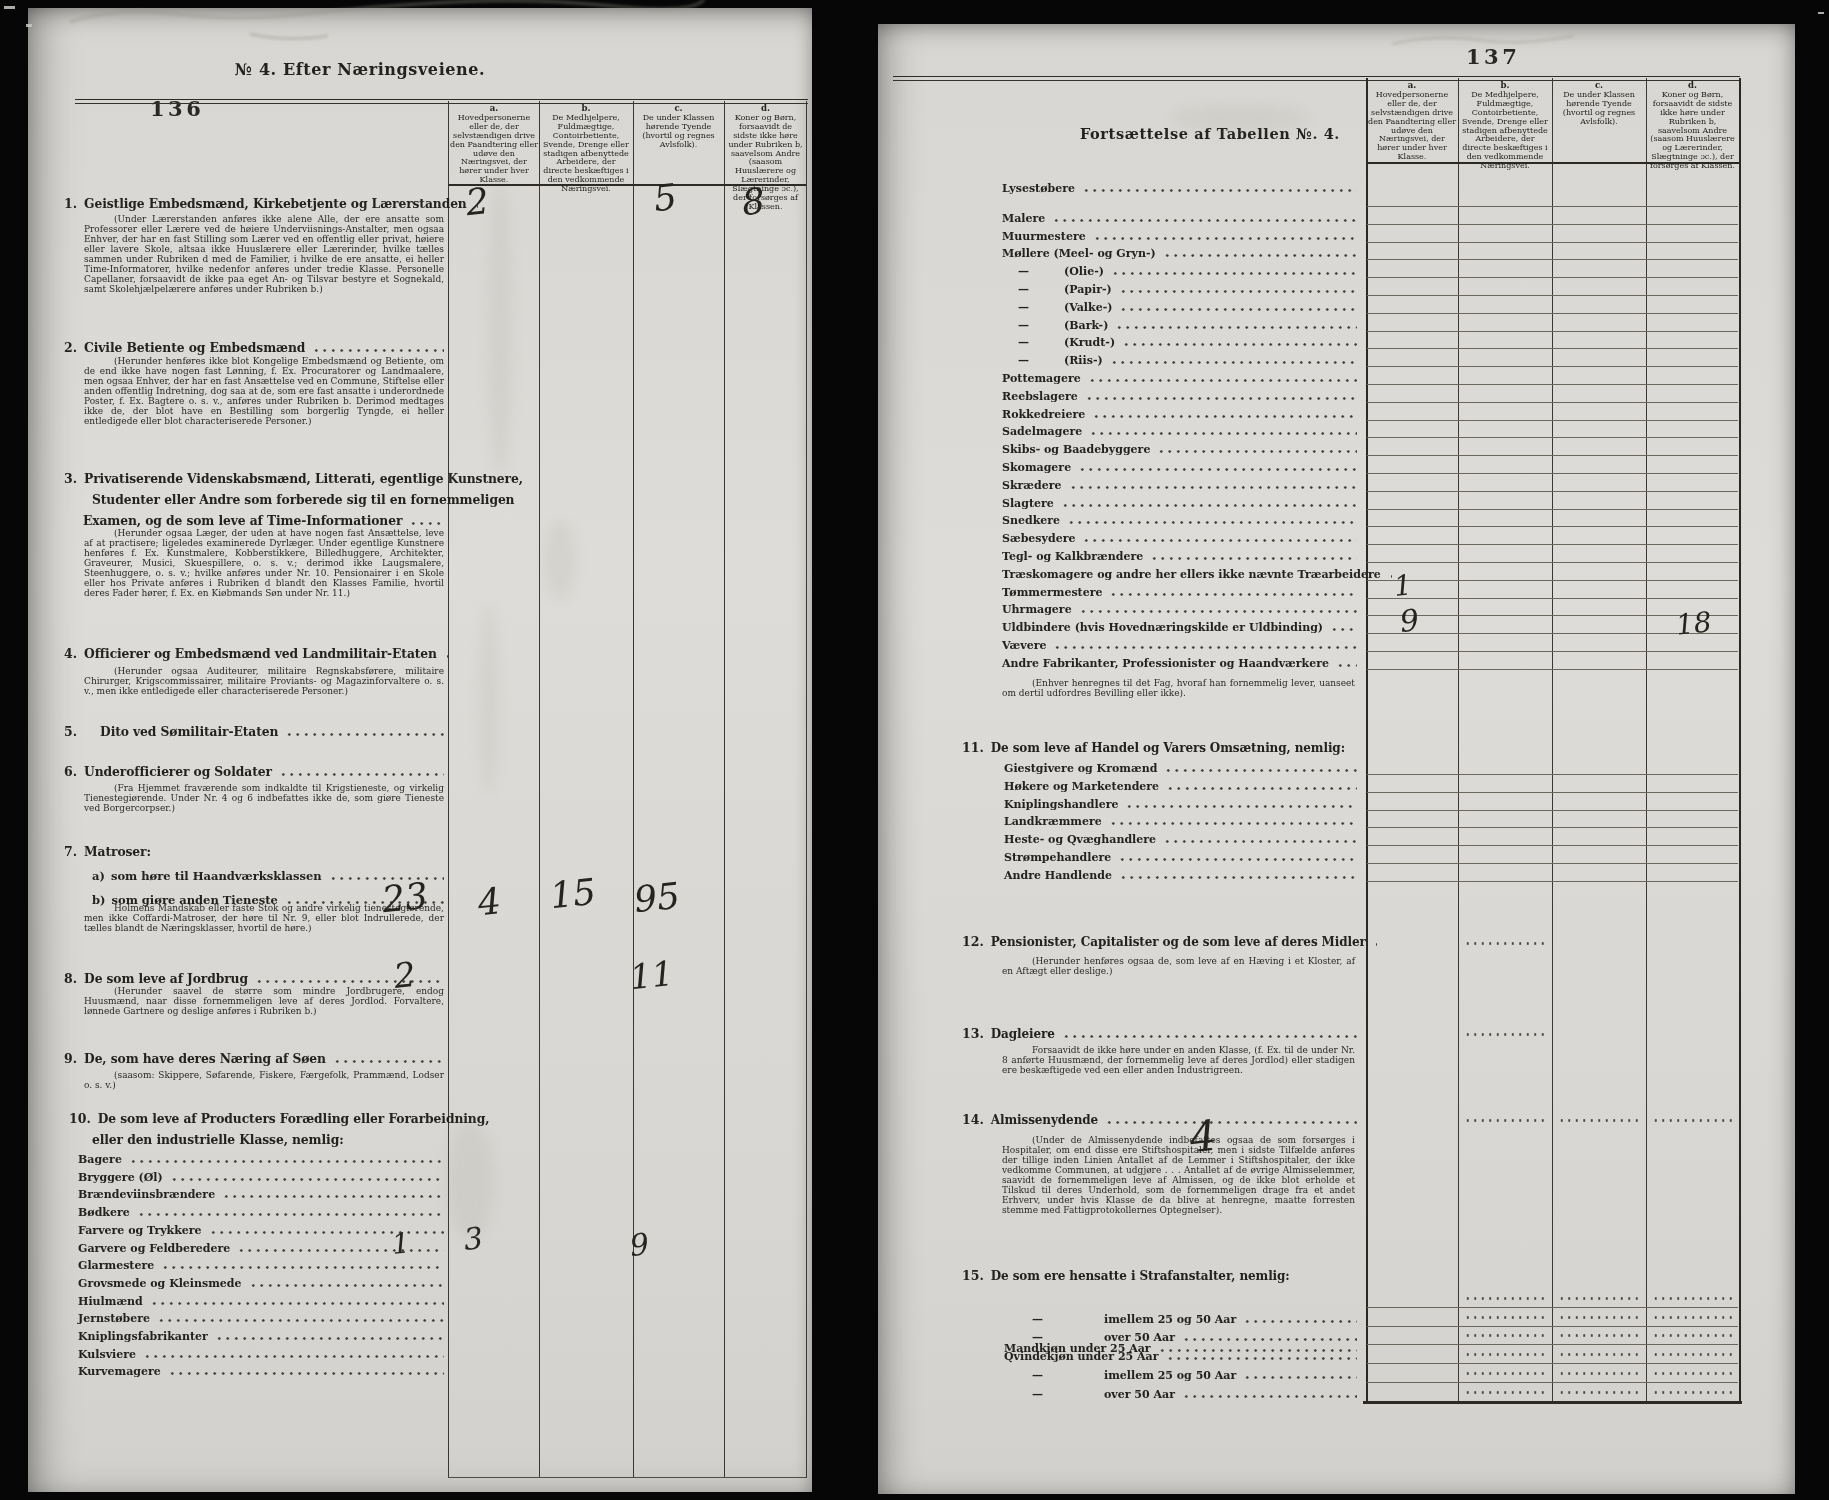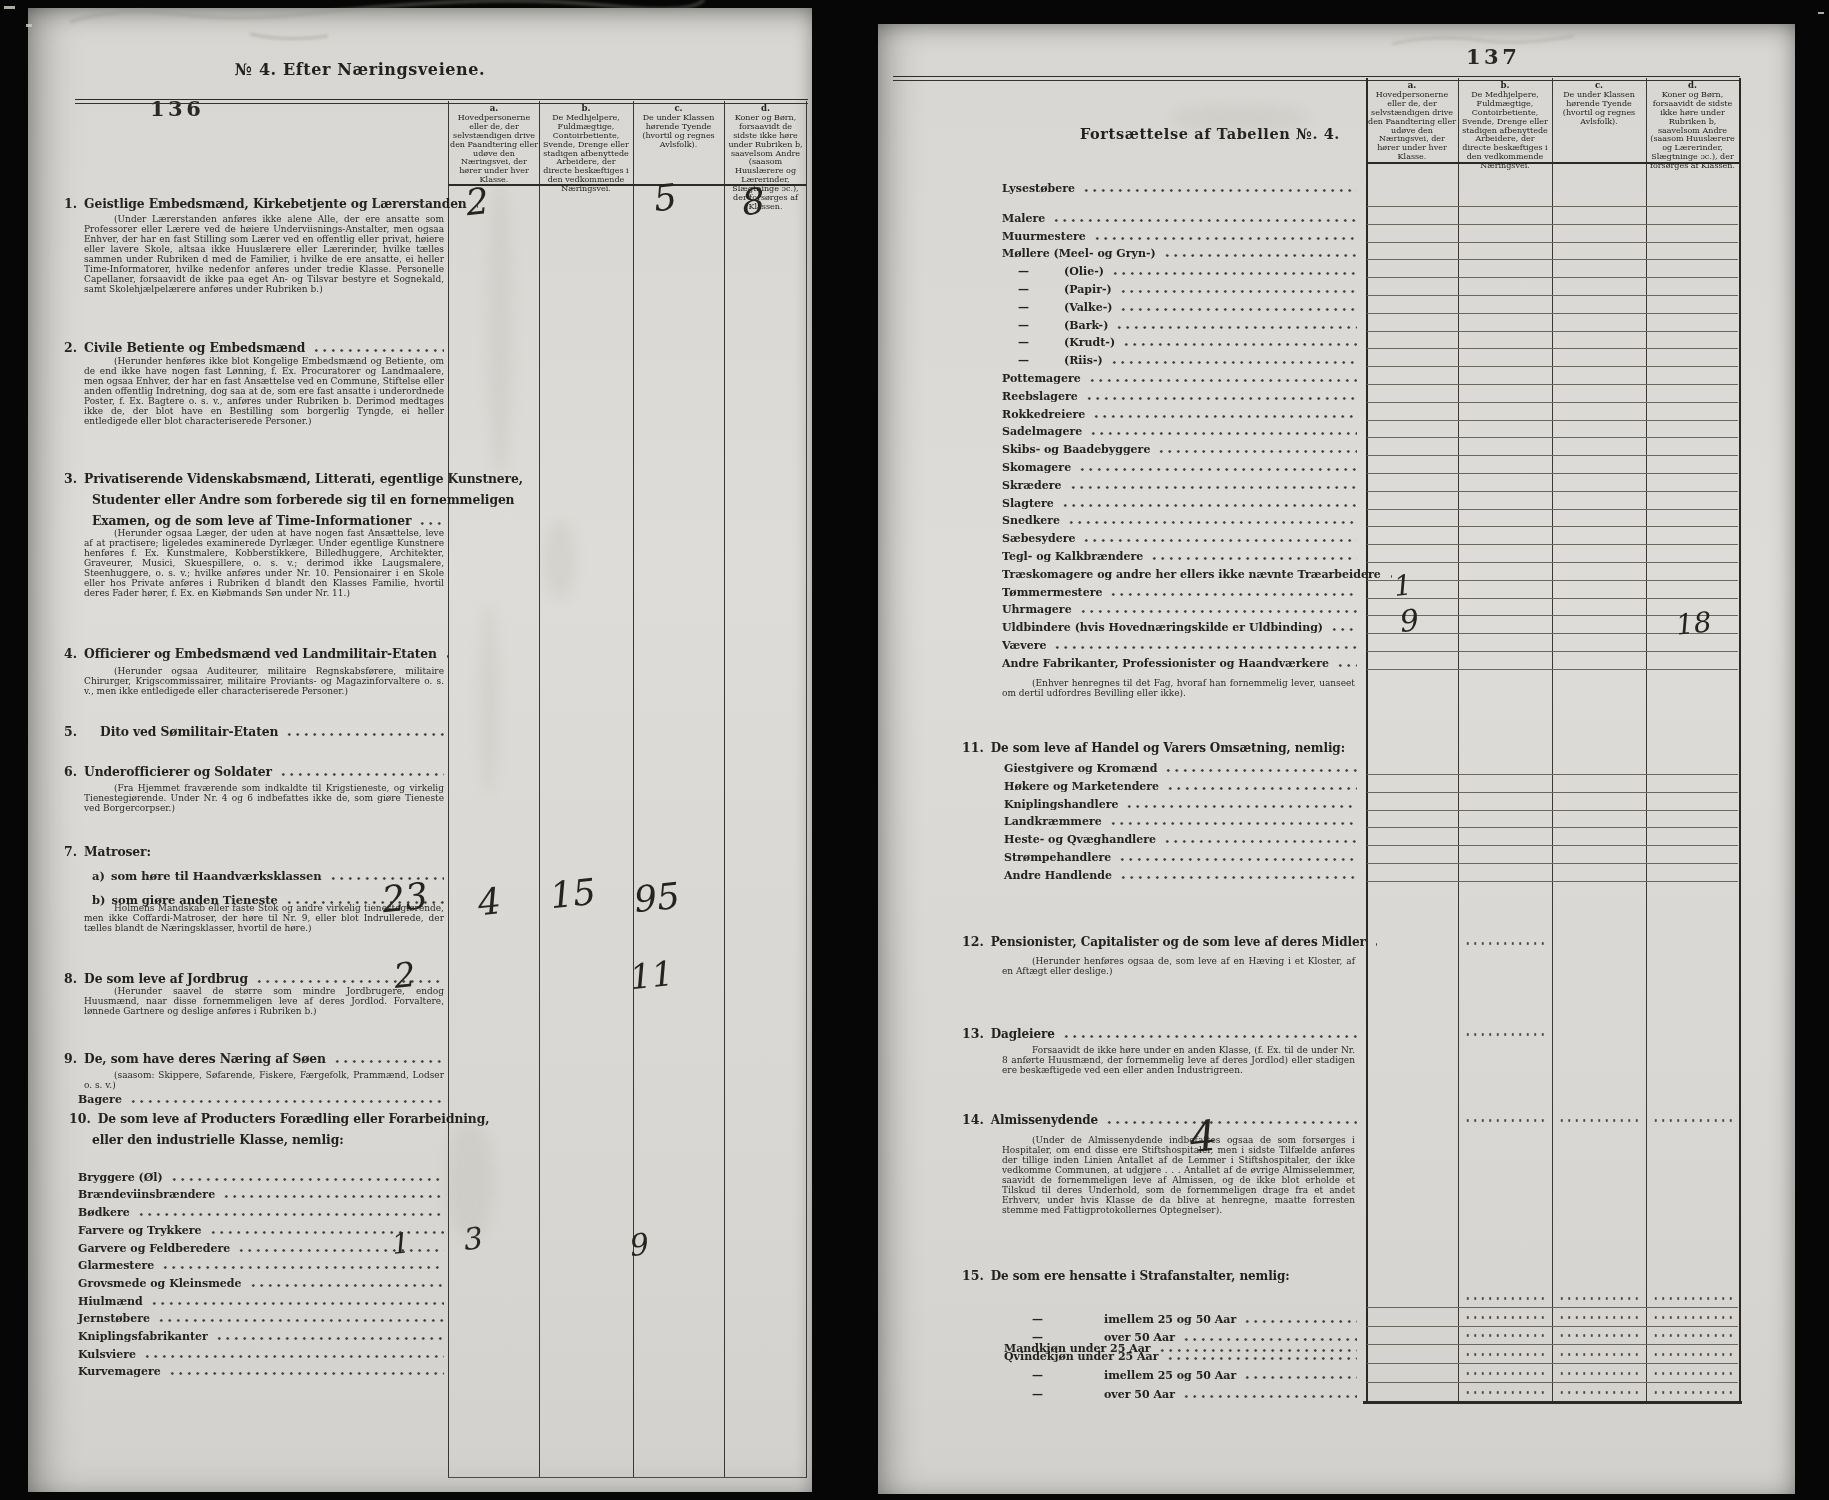--- a/index.html
+++ b/index.html
@@ -77,21 +77,21 @@
       </div>
       <div class="note" style="left: 84px; top: 356px; width: 360px;">(Herunder henføres ikke blot Kongelige Embedsmænd og Betiente, om de end ikke have nogen fast Lønning, f. Ex. Procuratorer og Landmaalere, men ogsaa Enhver, der har en fast Ansættelse ved en Commune, Stiftelse eller anden offentlig Indretning, dog saa at de, som ere fast ansatte i underordnede Poster, f. Ex. Bagtere o. s. v., anføres under Rubriken b. Derimod medtages ikke de, der blot have en Bestilling som borgerlig Tyngde, ei heller entledigede eller blot characteriserede Personer.)</div>
       <div class="sec-row" style="left: 64px; top: 468px; width: 381px;">
         <span class="sec-num">3.</span>
         <span class="sec-title" style="margin-left: 0px;">Privatiserende Videnskabsmænd, Litterati, egentlige Kunstnere,</span>
       </div>
       <div class="sec-row" style="left: 64px; top: 489px; width: 381px;">
         <span class="sec-title" style="margin-left: 28px;">Studenter eller Andre som forberede sig til en fornemmeligen</span>
       </div>
       <div class="sec-row" style="left: 64px; top: 510px; width: 381px;">
-        <span class="sec-title" style="margin-left: 28px; text-align: right;">Examen, og de som leve af Time-Informationer</span>
+        <span class="sec-title" style="margin-left: 19px; text-align: right;">Examen, og de som leve af Time-Informationer</span>
         <div class="leader"></div>
       </div>
       <div class="note" style="left: 84px; top: 528px; width: 360px;">(Herunder ogsaa Læger, der uden at have nogen fast Ansættelse, leve af at practisere; ligeledes examinerede Dyrlæger. Under egentlige Kunstnere henføres f. Ex. Kunstmalere, Kobberstikkere, Billedhuggere, Architekter, Graveurer, Musici, Skuespillere, o. s. v.; derimod ikke Laugsmalere, Steenhuggere, o. s. v.; hvilke anføres under Nr. 10. Pensionairer i en Skole eller hos Private anføres i Rubriken d blandt den Klasses Familie, hvortil deres Fader hører, f. Ex. en Kiøbmands Søn under Nr. 11.)</div>
       <div class="sec-row" style="left: 64px; top: 643px; width: 381px;">
         <span class="sec-num">4.</span>
         <span class="sec-title" style="margin-left: 0px;">Officierer og Embedsmænd ved Landmilitair-Etaten</span>
         <div class="leader"></div>
       </div>
       <div class="note" style="left: 84px; top: 666px; width: 360px;">(Herunder ogsaa Auditeurer, militaire Regnskabsførere, militaire Chirurger, Krigscommissairer, militaire Proviants- og Magazinforvaltere o. s. v., men ikke entledigede eller characteriserede Personer.)</div>
       <div class="sec-row" style="left: 64px; top: 721px; width: 381px;">
@@ -132,21 +132,21 @@
         <div class="leader"></div>
       </div>
       <div class="note" style="left: 84px; top: 1070px; width: 360px;">(saasom: Skippere, Søfarende, Fiskere, Færgefolk, Prammænd, Lodser o. s. v.)</div>
       <div class="sec-row" style="left: 56px; top: 1108px; width: 381px; margin-left: 13px;">
         <span class="sec-num">10.</span>
         <span class="sec-title" style="margin-left: 0px;">De som leve af Producters Forædling eller Forarbeidning,</span>
       </div>
       <div class="sec-row" style="left: 64px; top: 1129px; width: 381px;">
         <span class="sec-title" style="margin-left: 28px;">eller den industrielle Klasse, nemlig:</span>
       </div>
-      <div class="list-row" style="left: 78px; top: 1091px; width: 367px;">
+      <div class="list-row" style="left: 78px; top: 1151px; width: 367px;">
         <span class="list-label">Bagere</span>
         <div class="leader"></div>
       </div>
       <div class="list-row" style="left: 78px; top: 1168.7px; width: 367px;">
         <span class="list-label">Bryggere (Øl)</span>
         <div class="leader"></div>
       </div>
       <div class="list-row" style="left: 78px; top: 1186.4px; width: 367px;">
         <span class="list-label">Brændeviinsbrændere</span>
         <div class="leader"></div>

